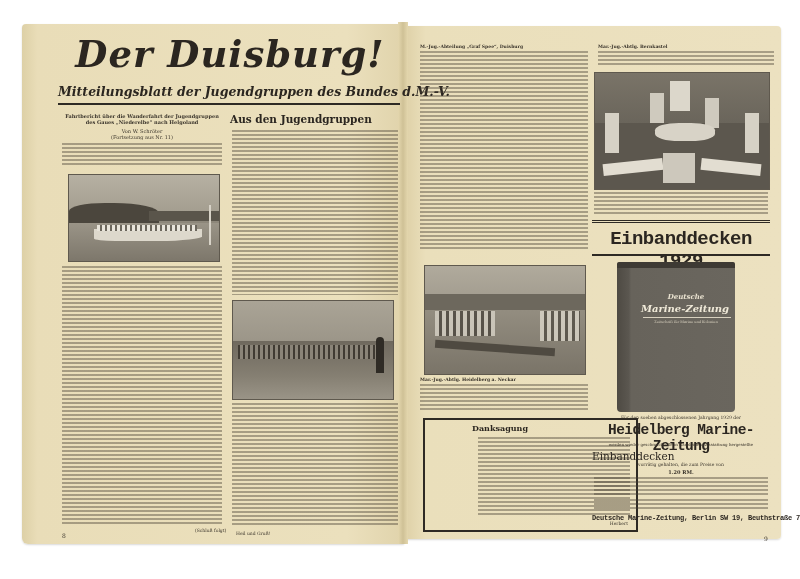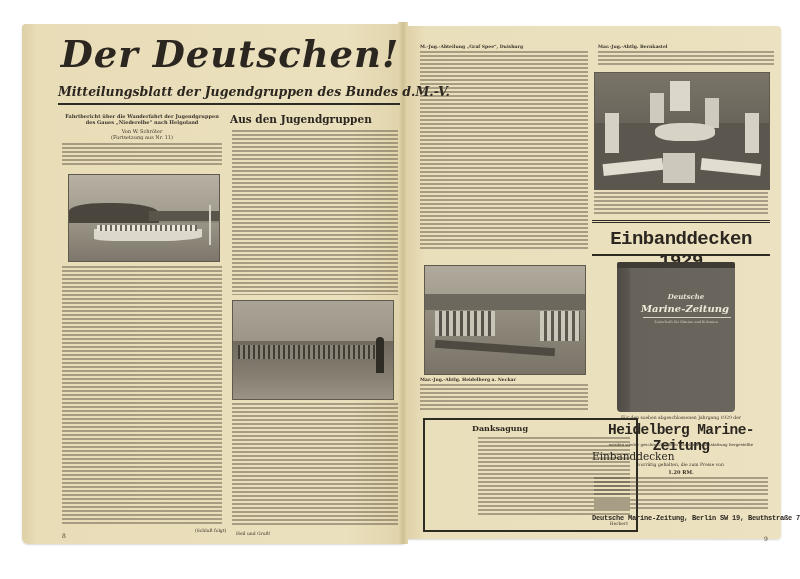--- a/index.html
+++ b/index.html
@@ -23,21 +23,21 @@
   .ad-title{font-family:Liberation Mono, monospace;font-weight:bold;color:#2b2620;}
   .book{background:linear-gradient(90deg,#4e4a43 0%,#5b5750 10%,#67635b 12%,#6a665e 100%);border-radius:4px;}
 </style>
 </head>
 <body>
 
 <div class="page left"></div>
 <div class="page right"></div>
 <div class="gutter"></div>
 
-<div class="abs masthead">Der Deutschen!</div>
+<div class="abs masthead">Der Duisburg!</div>
 <div class="abs subhead">Mitteilungsblatt der Jugendgruppen des Bundes d.M.-V.</div>
 <div class="rule" style="left:58px;top:103px;width:342px;height:2px;"></div>
 
 <div class="abs small-head" style="left:62px;top:113px;width:160px;font-weight:bold;">Fahrtbericht über die Wanderfahrt der Jugendgruppen des Gaues „Niederelbe“ nach Helgoland</div>
 <div class="abs small-head" style="left:62px;top:128px;width:160px;">Von W. Schröter</div>
 <div class="abs small-head" style="left:62px;top:134px;width:160px;">(Fortsetzung aus Nr. 11)</div>
 <div class="abs txt" style="left:62px;top:143px;width:160px;height:24px;"></div>
 
 <div class="abs photo" style="left:68px;top:174px;width:150px;height:86px;">
   <div class="sky" style="height:38px;background:linear-gradient(180deg,#b6b0a2,#a39d8f);"></div>

